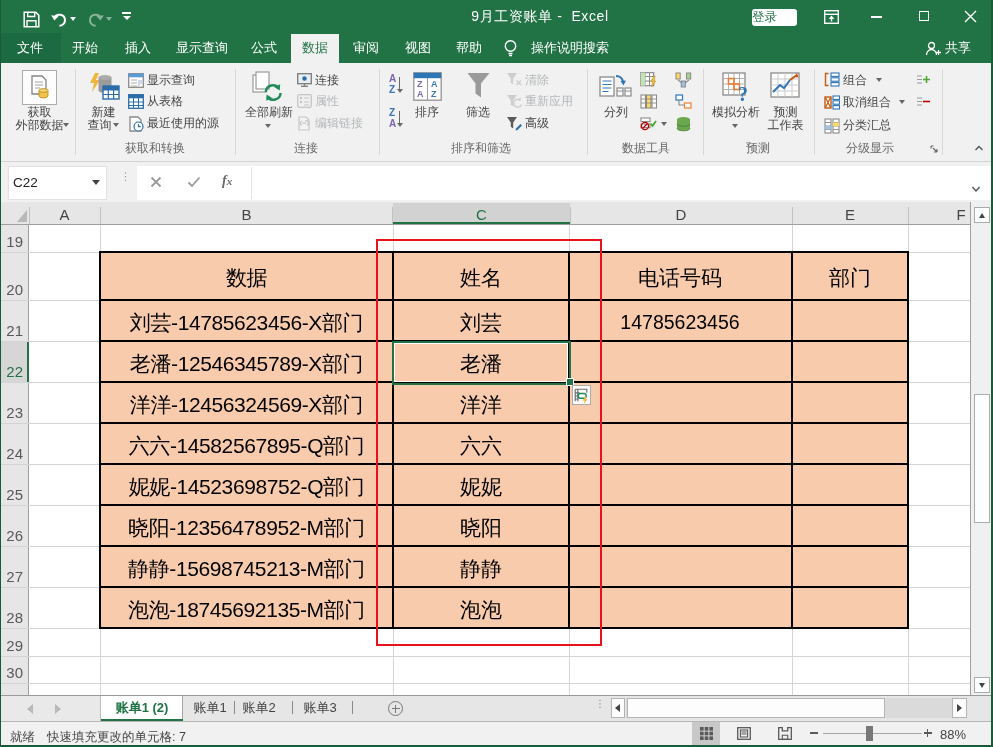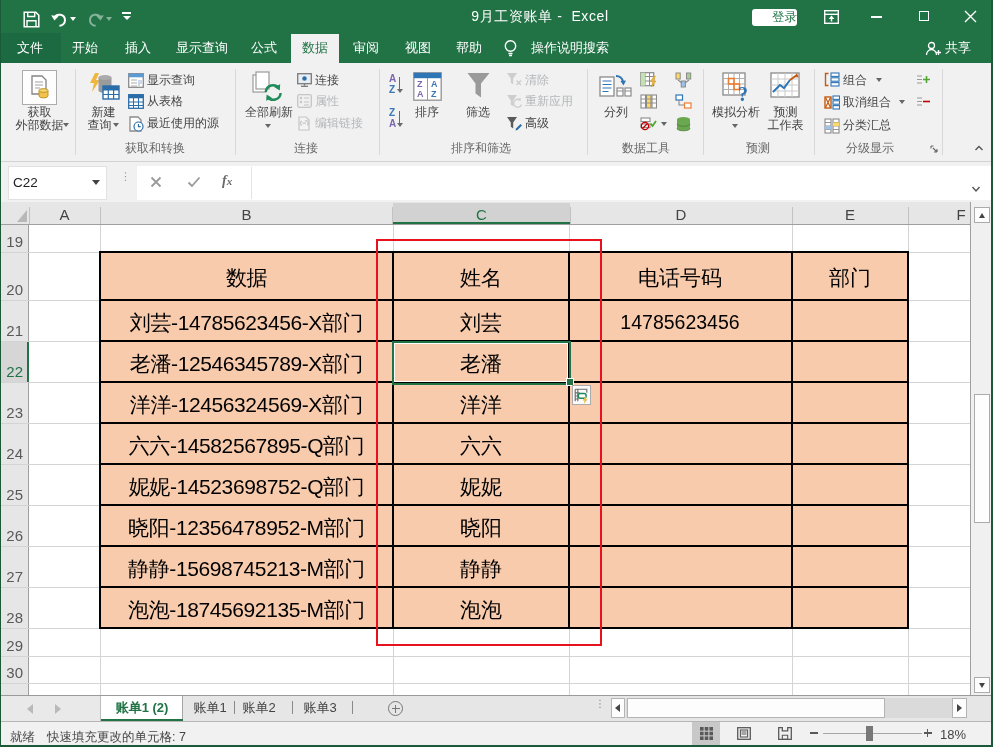--- a/index.html
+++ b/index.html
@@ -64,21 +64,21 @@
     </svg>
     <div class="abs" style="left:70px;top:17px;width:0;height:0;border-left:3.5px solid transparent;border-right:3.5px solid transparent;border-top:4px solid #fff"></div>
     <svg class="abs" style="left:87px;top:11px" width="17" height="16" viewBox="0 0 17 16" opacity="0.45">
       <path d="M13.8 7.2 a5.6 5.6 0 0 0 -10.8 2 a5.6 5.6 0 0 0 5.6 5.6" fill="none" stroke="#fff" stroke-width="2"></path>
       <path d="M16.8 4.2 L13.6 9.6 L9.4 5.2 Z" fill="#fff"></path>
     </svg>
     <div class="abs" style="left:106px;top:17px;width:0;height:0;border-left:3.5px solid transparent;border-right:3.5px solid transparent;border-top:4px solid #fff;opacity:.45"></div>
     <div class="abs" style="left:122px;top:12px;width:9px;height:1.5px;background:#fff"></div>
     <div class="abs" style="left:123px;top:16px;width:0;height:0;border-left:4px solid transparent;border-right:4px solid transparent;border-top:4.5px solid #fff"></div>
     <div class="abs" style="left:380px;top:0;width:320px;height:33px;line-height:33px;text-align:center;color:#fff;font-size:14px;letter-spacing:0.6px;white-space:nowrap">9月工资账单&nbsp;-&nbsp; Excel</div>
-    <div class="abs" style="left:752px;top:8.5px;width:45px;height:17px;background:#fff;border-radius:3px;text-align:right;line-height:17px;font-size:12.5px;color:#217346">登录</div>
+    <div class="abs" style="left:752px;top:8.5px;width:45px;height:17px;background:#fff;border-radius:3px;text-align:left;line-height:17px;font-size:12.5px;color:#217346">登录</div>
     <svg class="abs" style="left:824px;top:10px" width="15" height="14" viewBox="0 0 15 14">
       <rect x="0.7" y="0.7" width="13.6" height="12.6" fill="none" stroke="#fff" stroke-width="1.4"></rect>
       <path d="M0.7 4.3 h13.6" stroke="#fff" stroke-width="1.4"></path>
       <path d="M7.5 5.5 L10.4 9 h-5.8 Z" fill="#fff"></path>
       <path d="M7.5 9 v2.5" stroke="#fff" stroke-width="1.5"></path>
     </svg>
     <div class="abs" style="left:871px;top:16px;width:11px;height:1.5px;background:#fff"></div>
     <div class="abs" style="left:919px;top:11px;width:10px;height:10px;border:1.3px solid #fff"></div>
     <svg class="abs" style="left:964px;top:10px" width="13" height="13" viewBox="0 0 13 13">
       <path d="M1 1 L12 12 M12 1 L1 12" stroke="#fff" stroke-width="1.4"></path>
@@ -579,18 +579,18 @@
     </svg>
     <svg class="abs" style="left:778px;top:727px" width="14" height="13" viewBox="0 0 14 13">
       <path d="M4.3 0.7 H0.7 V12.3 H13.3 V0.7 H9.7 V3.8 H4.3 Z" stroke="#595959" stroke-width="1.3" fill="none"></path>
       <path d="M4.3 8.2 h5.4 v4 h-5.4 Z" stroke="#595959" stroke-width="1.1" fill="none"></path>
     </svg>
     <div class="abs" style="left:810px;top:732.2px;width:7.5px;height:1.7px;background:#595959"></div>
     <div class="abs" style="left:823px;top:732.7px;width:99px;height:1.2px;background:#a6a6a6"></div>
     <div class="abs" style="left:865.5px;top:725.5px;width:7.5px;height:15px;background:#787878"></div>
     <div class="abs" style="left:923.5px;top:732.2px;width:8px;height:1.7px;background:#595959"></div>
     <div class="abs" style="left:926.6px;top:729px;width:1.7px;height:8px;background:#595959"></div>
-    <div class="abs" style="left:940px;top:727px;font-size:13px;color:#444">18%</div>
+    <div class="abs" style="left:940px;top:727px;font-size:13px;color:#444">88%</div>
   </div>
   <div class="abs" id="borderL"></div>
   <div class="abs" id="borderR"></div>
   <div class="abs" id="borderB"></div>
 </div>
 
 </body></html>

